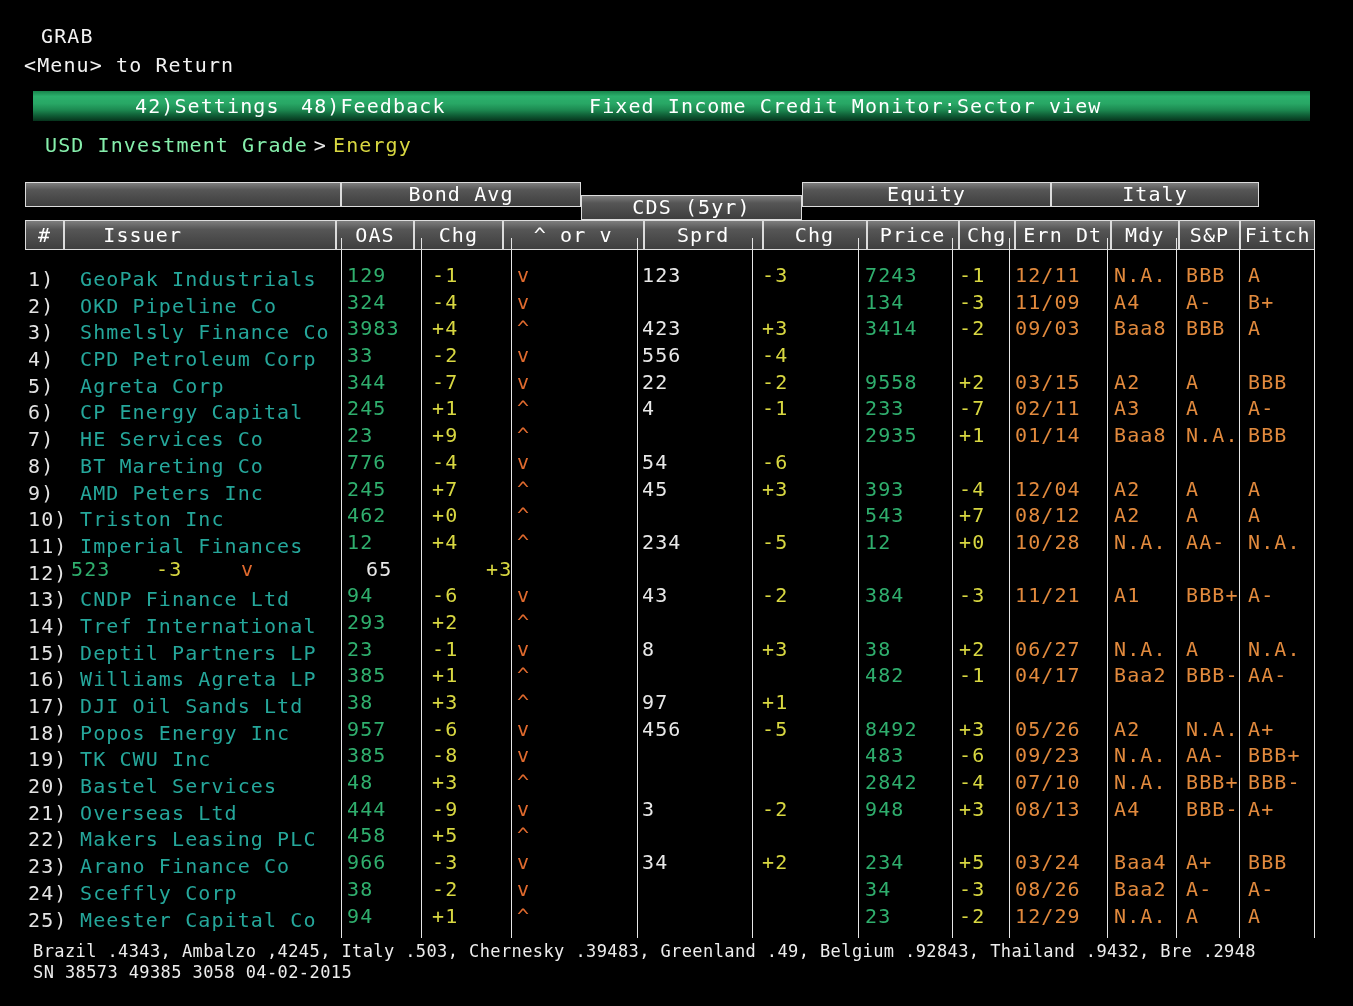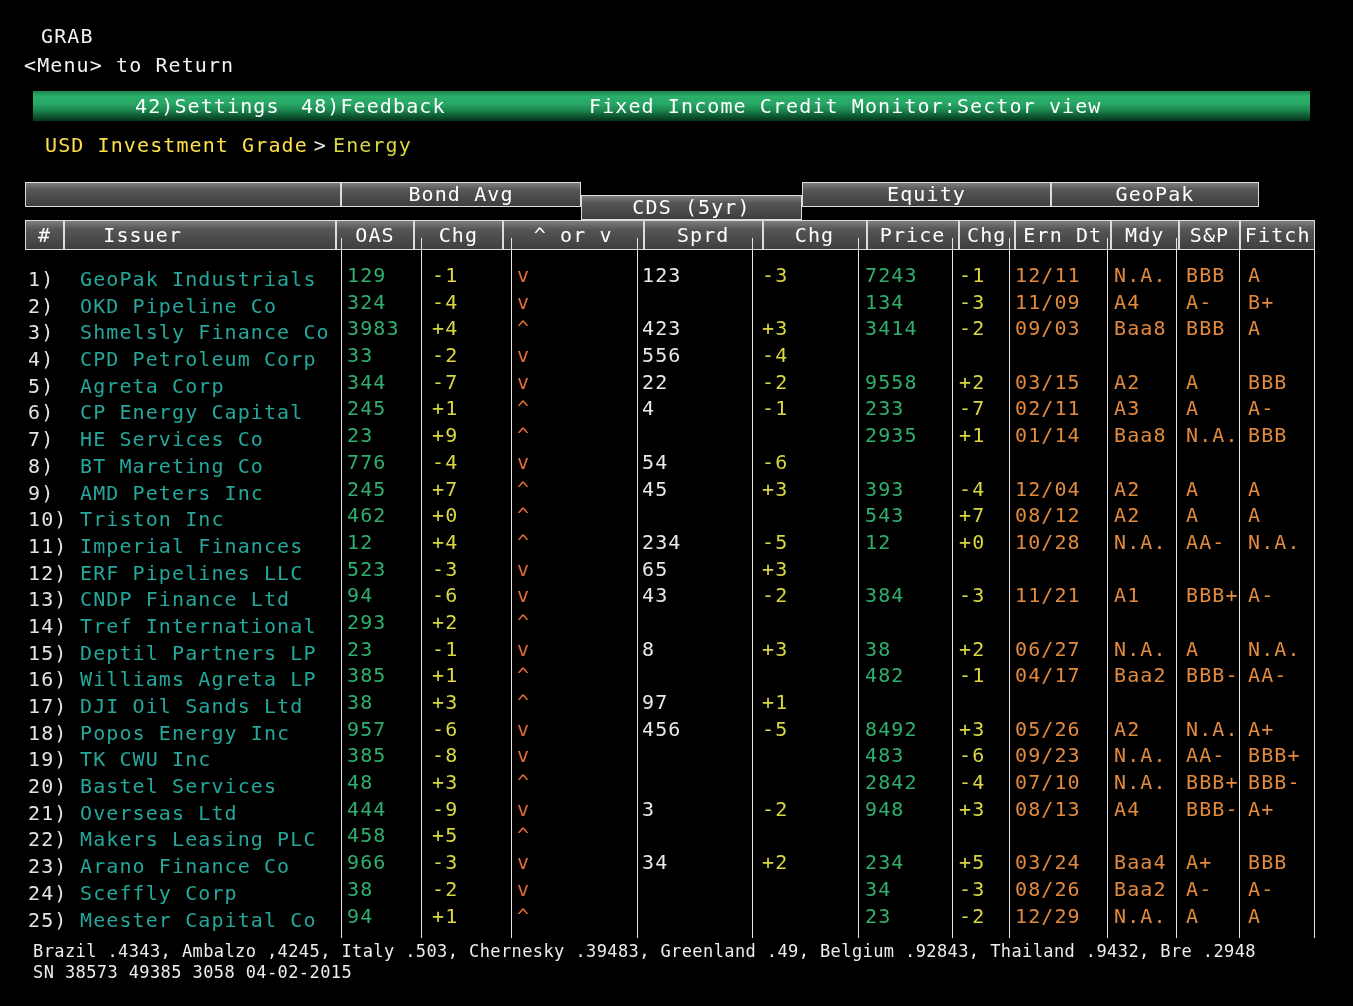--- a/index.html
+++ b/index.html
@@ -17,21 +17,21 @@
     left:33px; top:91px; width:1277px; height:30px;
     background:linear-gradient(180deg,#18854c 0%,#2bb06c 18%,#28a765 42%,#1d8b52 62%,#0f5c35 82%,#06331c 100%);
     color:#ffffff;
   }
   #toolbar span{position:absolute; top:3px;}
   #toolbar .t-settings{left:102px;}
   #toolbar .t-feedback{left:268px;}
   #toolbar .t-title{left:556px;}
   
   #breadcrumb{left:45px; top:133px;}
-  .bc-blue{color:#fde047;}
+  .bc-blue{color:#86efac;}
   .bc-sep{color:#e8e8e8; margin:0 6px;}
   .bc-yellow{color:#d8d741;}
   
   #thead{left:25px; top:182px; width:1290px;}
   .hrow{display:flex;}
   .hcell{
     box-sizing:border-box; border:1px solid #dcdcdc;
     background:linear-gradient(180deg,#7e7e7e 0%,#565656 30%,#3e3e3e 100%);
     color:#ffffff; text-align:center; overflow:hidden; white-space:nowrap;
   }
@@ -90,21 +90,21 @@
   <div id="breadcrumb" class="abs">
     <span class="bc-blue">USD Investment Grade</span><span class="bc-sep">&gt;</span><span class="bc-yellow">Energy</span>
   </div>
 
   <div id="thead" class="abs">
     <div class="hrow grow">
       <div class="hcell g0"></div>
       <div class="hcell g1">Bond Avg</div>
       <div class="hcell g2">CDS (5yr)</div>
       <div class="hcell g3">Equity</div>
-      <div class="hcell g4">GeoPak</div>
+      <div class="hcell g4">Italy</div>
     </div>
     <div class="hrow crow">
       <div class="hcell h0">#</div>
       <div class="hcell h1">Issuer</div>
       <div class="hcell h2">OAS</div>
       <div class="hcell h3">Chg</div>
       <div class="hcell h4">^ or v</div>
       <div class="hcell h5">Sprd</div>
       <div class="hcell h6">Chg</div>
       <div class="hcell h7">Price</div>
@@ -301,21 +301,20 @@
     <span class="cell c-price val-green">12</span>
     <span class="cell c-pricechg val-yellow">+0</span>
     <span class="cell c-erndt val-orange">10/28</span>
     <span class="cell c-mdy val-orange">N.A.</span>
     <span class="cell c-sp val-orange">AA-</span>
     <span class="cell c-fitch val-orange">N.A.</span>
   </div>
 
   <div class="row">
     <span class="cell c-num lbl">12)</span>
-    <span class="cell c-issuer lbl">ERF Pipelines LLC</span>
     <span class="cell c-oas val-green">523</span>
     <span class="cell c-oaschg val-yellow">-3</span>
     <span class="cell c-dir val-arrow">v</span>
     <span class="cell c-sprd val-white">65</span>
     <span class="cell c-sprdchg val-yellow">+3</span>
     <span class="cell c-price val-green"></span>
     <span class="cell c-pricechg val-yellow"></span>
     <span class="cell c-erndt val-orange"></span>
     <span class="cell c-mdy val-orange"></span>
     <span class="cell c-sp val-orange"></span>

